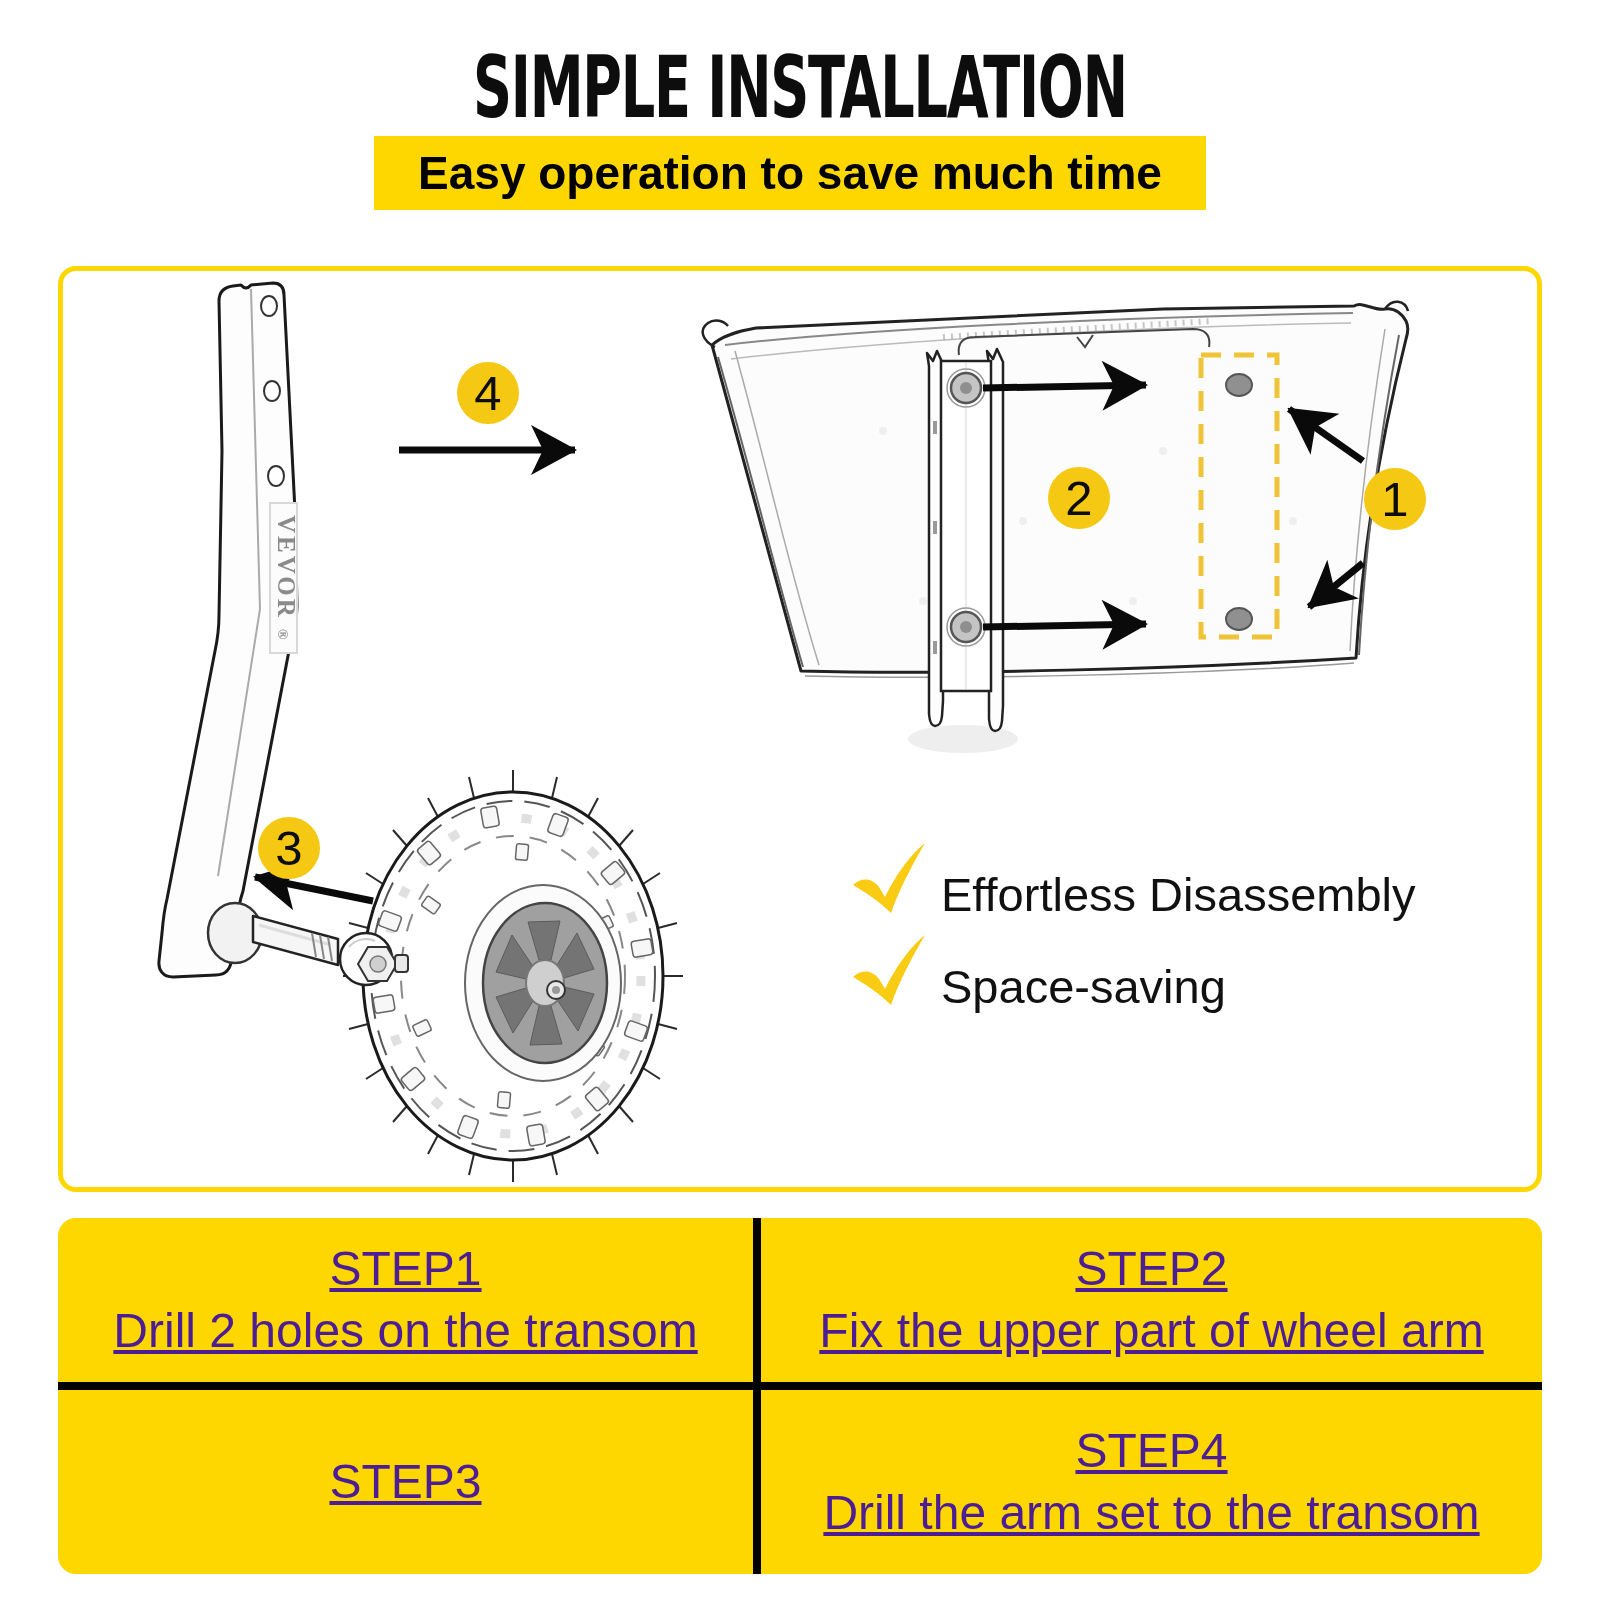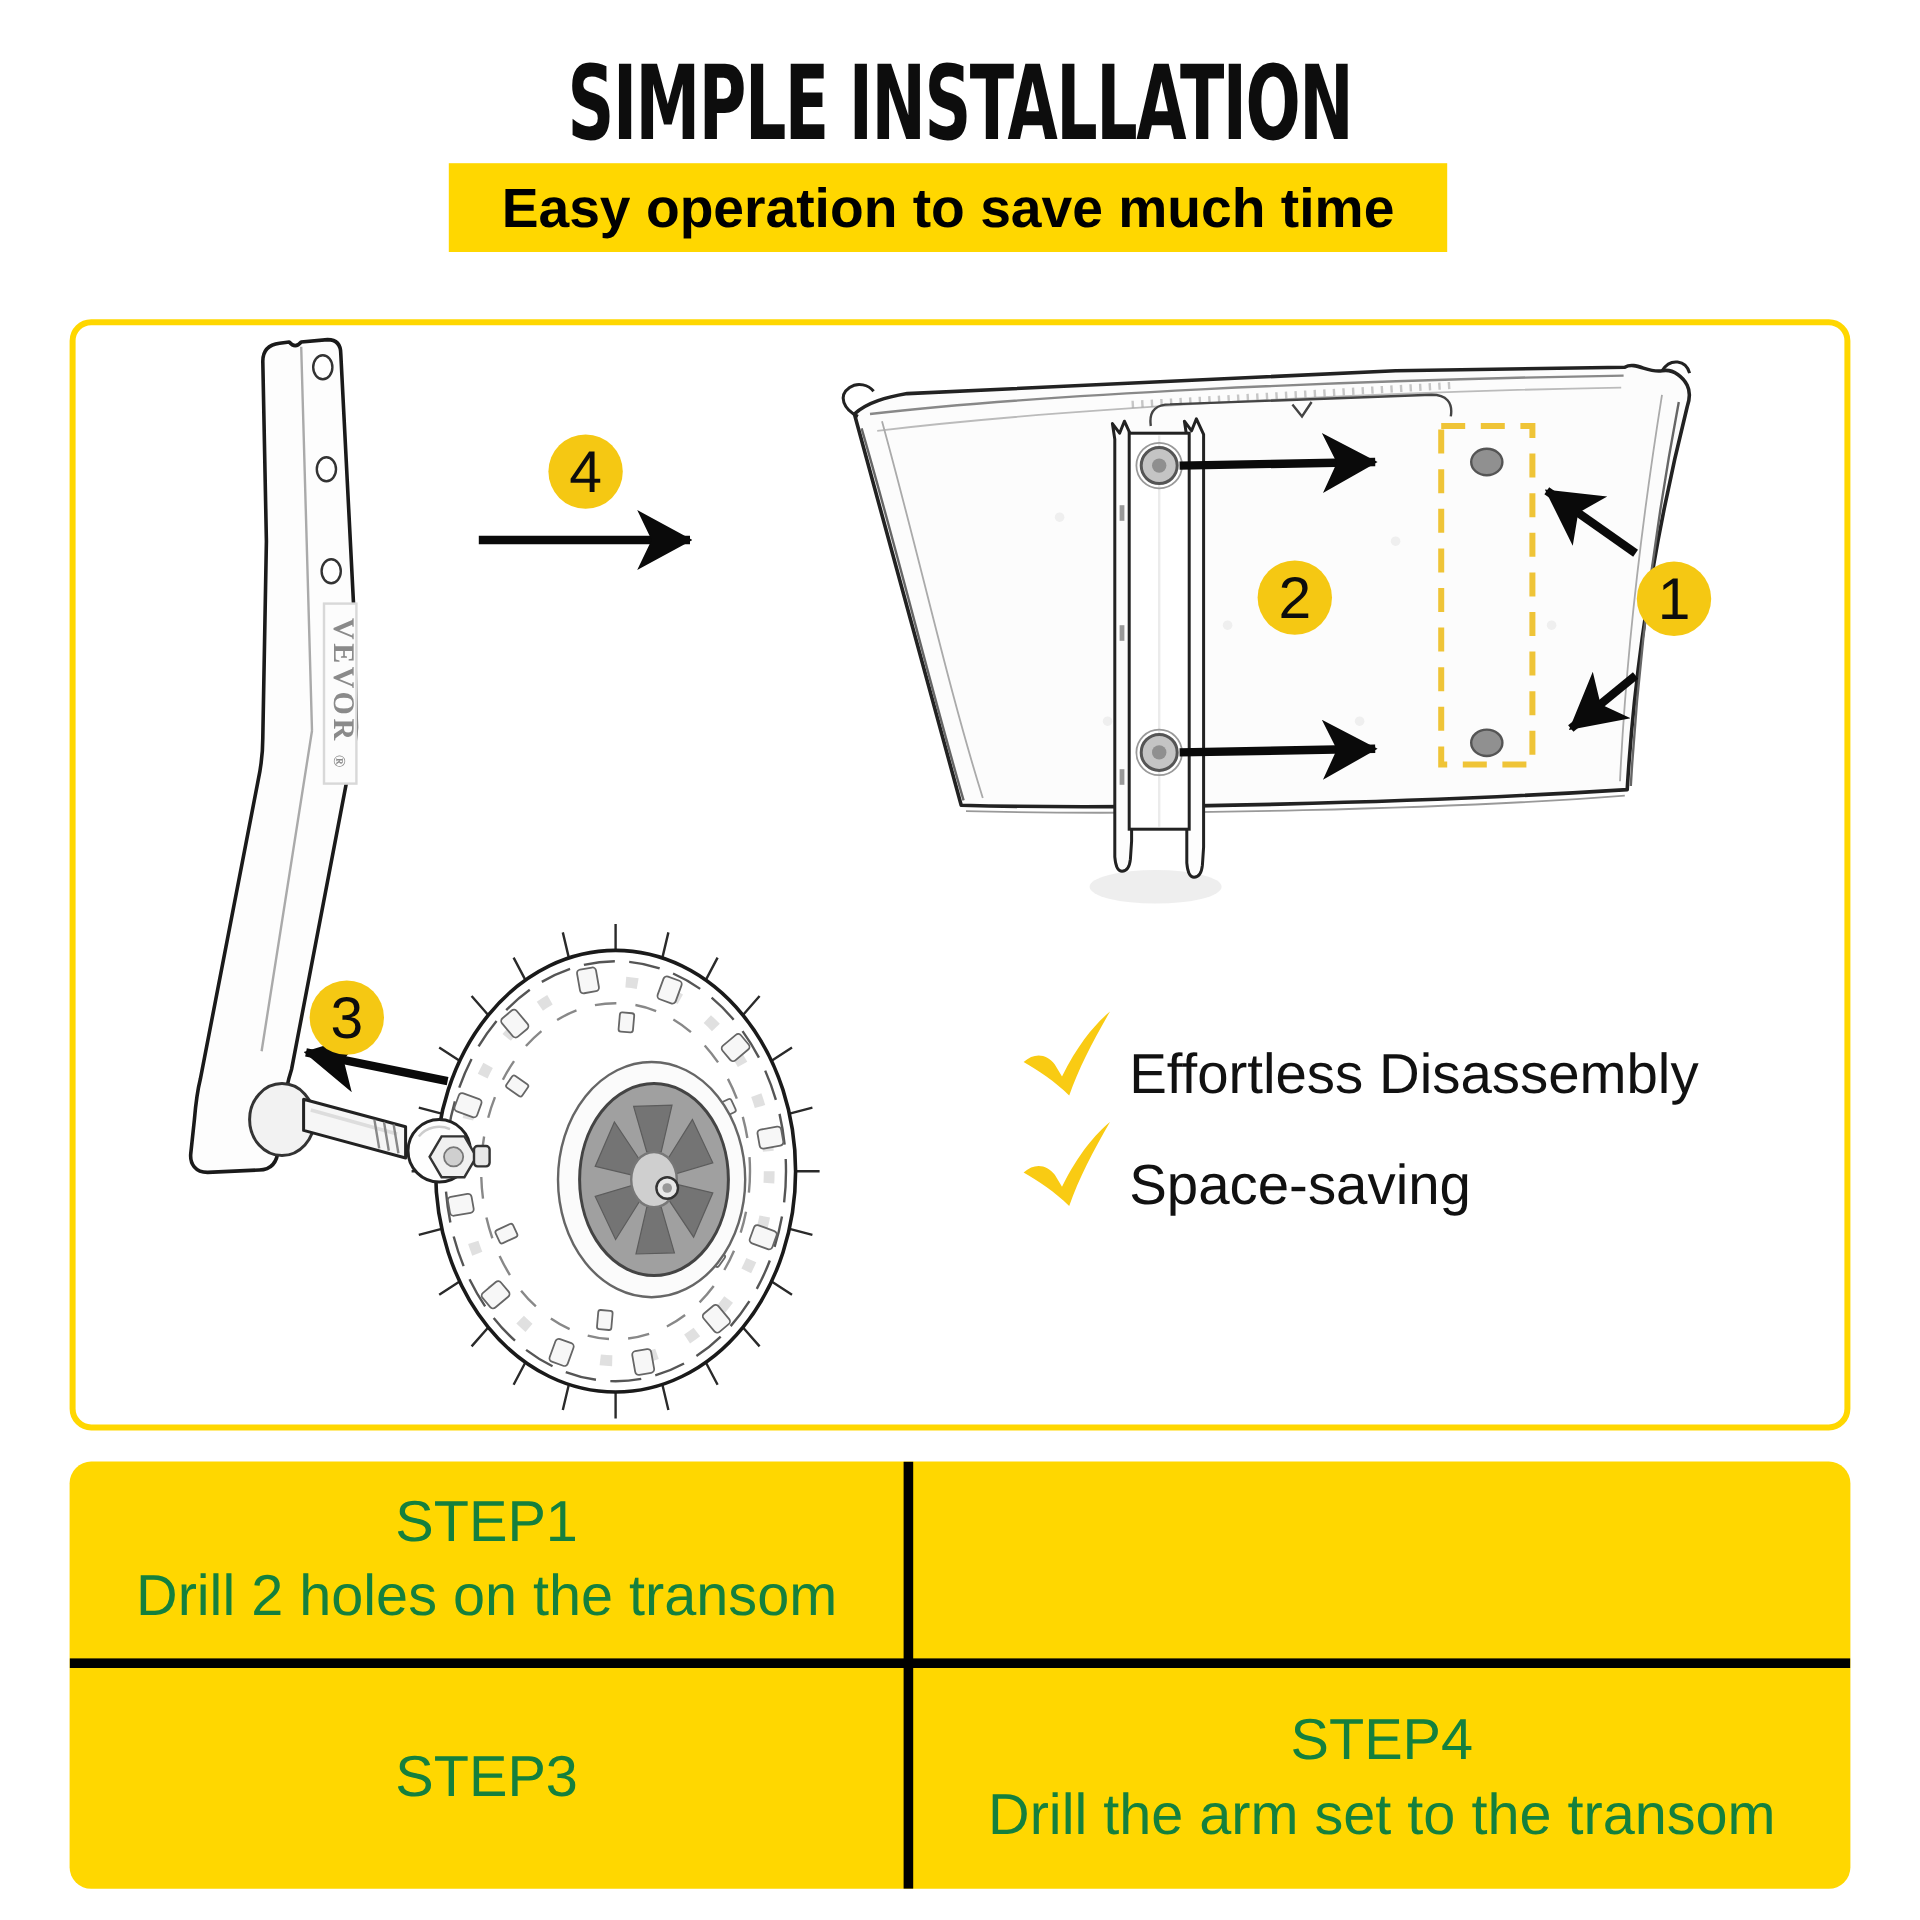--- a/index.html
+++ b/index.html
@@ -48,21 +48,21 @@
   
   .steps-table {
     position:absolute; left:58px; top:1218px; width:1484px; height:356px;
     background:#FFD700; border-radius:18px; overflow:hidden;
     display:grid; grid-template-columns:695px 8px 1fr; grid-template-rows:164px 8px 1fr;
   }
   .v-div { grid-column:2; grid-row:1 / 4; background:#000000; }
   .h-div { grid-column:1 / 4; grid-row:2; background:#000000; }
   .step-cell {
     display:flex; flex-direction:column; align-items:center; justify-content:center;
-    gap:9px; text-align:center; color:#15803d; padding:0 10px;
+    gap:9px; text-align:center; color:#4c1d95; padding:0 10px;text-decoration:underline;
   }
   .cell-1 { grid-column:1; grid-row:1; }
   .cell-2 { grid-column:3; grid-row:1; }
   .cell-3 { grid-column:1; grid-row:3; }
   .cell-4 { grid-column:3; grid-row:3;border-radius:15px; }
   .step-title { font-size:48px; line-height:1.1; }
   .step-desc  { font-size:48px; line-height:1.1; white-space:nowrap; }
 </style>
 </head>
 <body>
@@ -273,20 +273,24 @@
   </div>
 
   <div class="steps-table">
     <div class="v-div"></div>
     <div class="h-div"></div>
 
     <div class="step-cell cell-1">
       <div class="step-title">STEP1</div>
       <div class="step-desc">Drill 2 holes on the transom</div>
     </div>
+    <div class="step-cell cell-2">
+      <div class="step-title">STEP2</div>
+      <div class="step-desc">Fix the upper part of wheel arm</div>
+    </div>
     <div class="step-cell cell-3">
       <div class="step-title">STEP3</div>
     </div>
     <div class="step-cell cell-4">
       <div class="step-title">STEP4</div>
       <div class="step-desc">Drill the arm set to the transom</div>
     </div>
   </div>
 
 </div>

